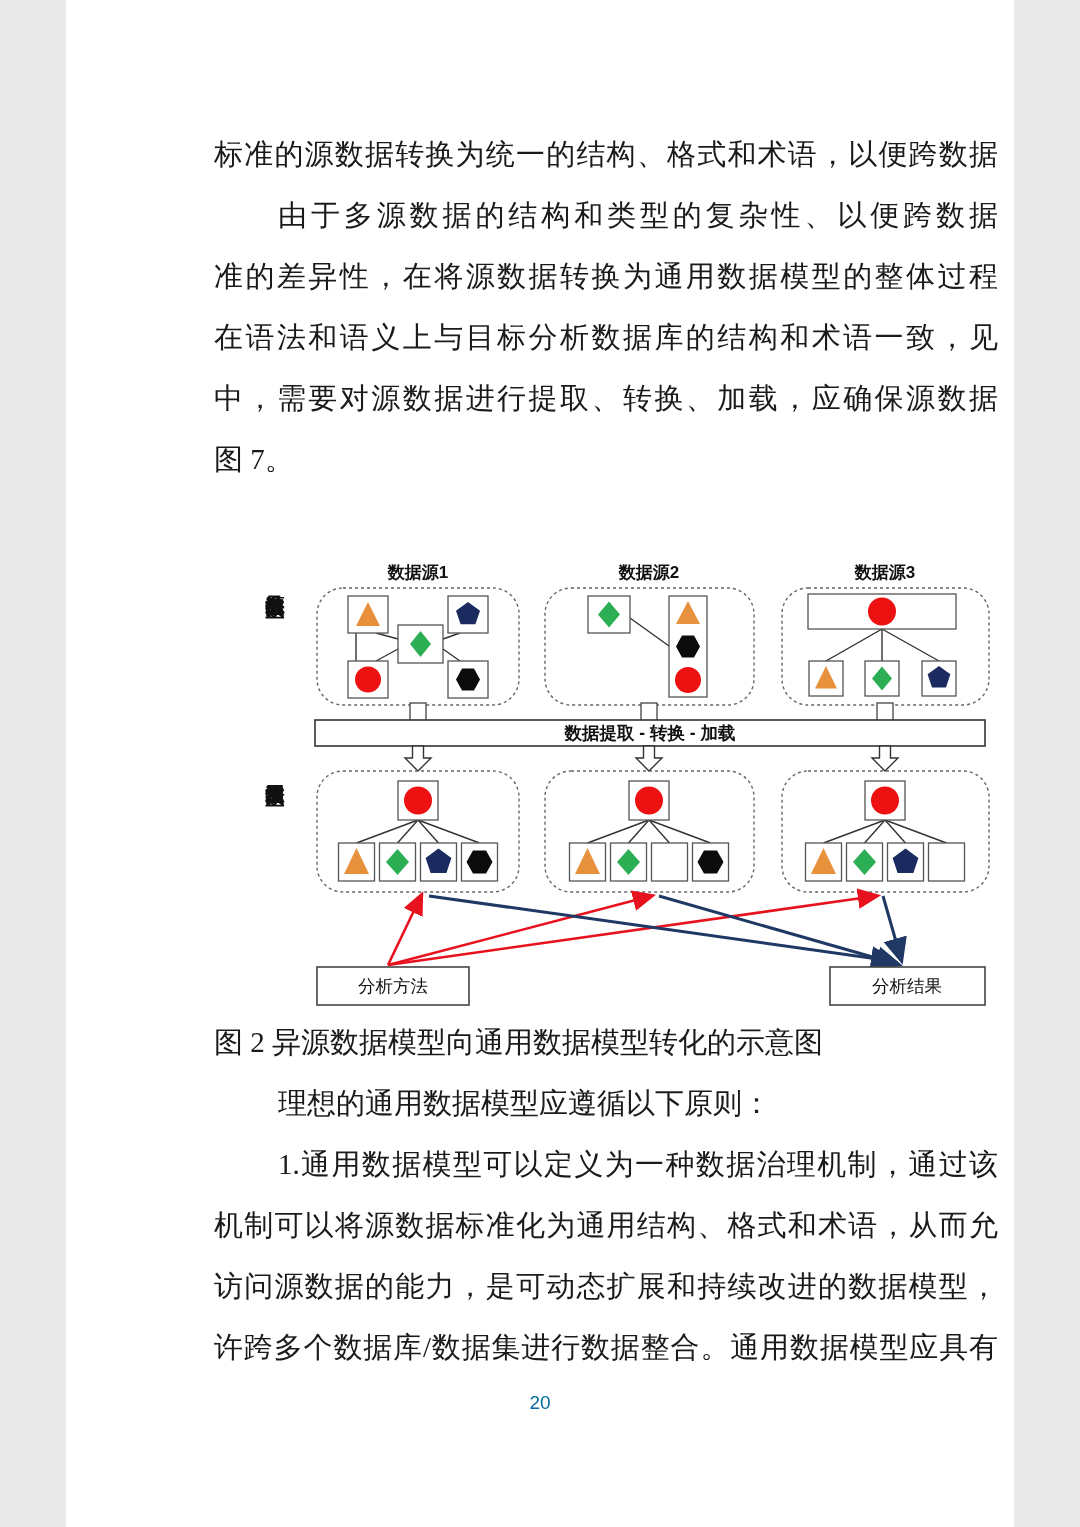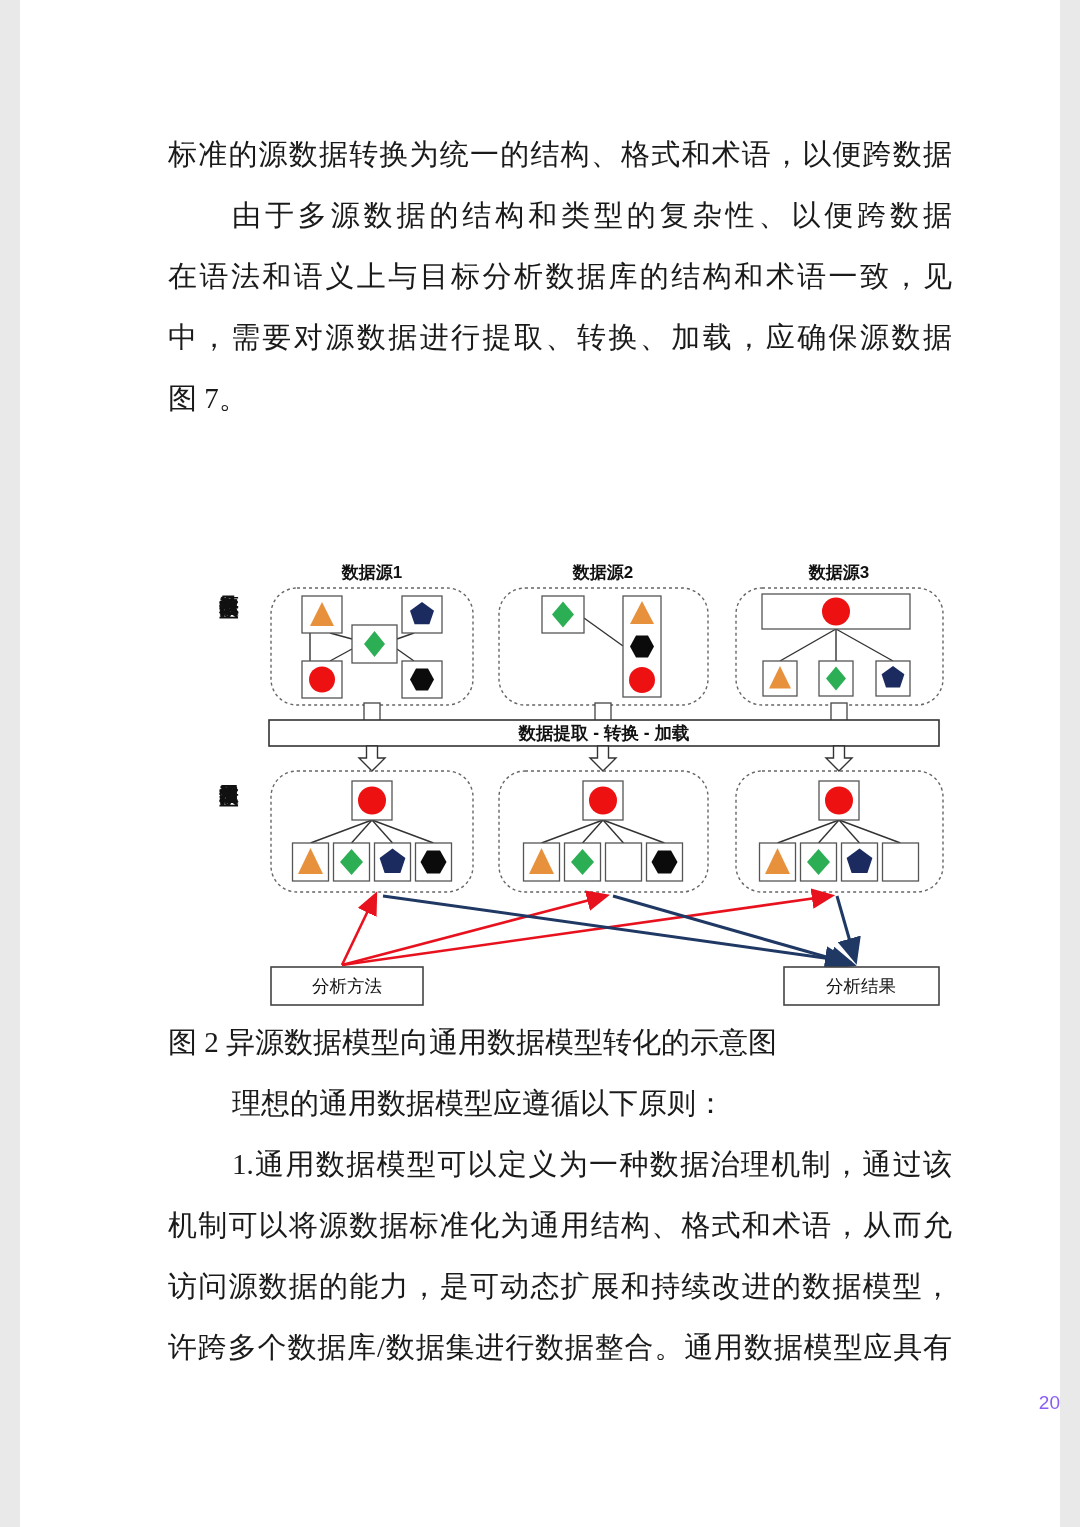--- a/index.html
+++ b/index.html
@@ -1,53 +1,54 @@
 <!DOCTYPE html>
 <html><head>
 <meta charset="utf-8">
 <style>
   html,body{margin:0;padding:0;background:#e9e9e9;}
   .page{
-    position:relative;width:1040px;height:1527px;background:#ffffff;margin:0 auto;
+    position:relative;width:948px;height:1527px;background:#ffffff;margin:0 auto;
     font-family:"Liberation Serif","DejaVu Serif",serif;color:#1a1a1a;overflow:hidden;
   }
   .textblock{position:absolute;left:148px;width:784px;}
   .tline{height:61px;line-height:61px;font-size:29px;white-space:nowrap;}
   .fill{text-align:justify;text-align-last:justify;white-space:normal;}
   .indent{text-indent:64px;}
   .caption{
     position:absolute;left:148px;width:784px;top:1012px;height:61px;line-height:61px;
     font-size:29px;white-space:nowrap;
   }
   .figure{position:absolute;left:176px;top:552px;width:770px;height:460px;text-align:right;}
   .figure svg{position:absolute;left:0;top:0;}
   .vlabel{
     position:absolute;left:21px;writing-mode:vertical-rl;text-orientation:upright;
     font-family:"Liberation Sans","DejaVu Sans",sans-serif;font-size:19px;font-weight:600;
     letter-spacing:1px;color:#111;line-height:24px;
   }
   .vlabel.top{top:28px;}
   .vlabel.bottom{top:216px;}
   .pagenum{
-    position:absolute;left:0;width:100%;top:1392px;text-align:right;
-    font-family:"Liberation Sans","DejaVu Sans",sans-serif;font-size:19px;color:#8b5cf6;
+    position:absolute;left:0;width:100%;top:1392px;text-align:center;
+    font-family:"Liberation Sans","DejaVu Sans",sans-serif;font-size:19px;color:#0369a1;
   }
   svg text{font-family:"Liberation Sans","DejaVu Sans",sans-serif;}
   .srclbl{font-size:17px;font-weight:700;fill:#111;}
   .barlbl{font-size:17.5px;font-weight:600;fill:#111;}
   .boxlbl{font-size:17.5px;font-weight:500;fill:#111;}
 </style>
 </head>
 <body>
 
 <div class="page">
 
   <div class="textblock" style="top:124px">
     <div class="tline fill">标准的源数据转换为统一的结构、格式和术语，以便跨数据</div>
     <div class="tline fill indent">由于多源数据的结构和类型的复杂性、以便跨数据</div>
+    <div class="tline fill">准的差异性，在将源数据转换为通用数据模型的整体过程</div>
     <div class="tline fill">在语法和语义上与目标分析数据库的结构和术语一致，见</div>
     <div class="tline fill">中，需要对源数据进行提取、转换、加载，应确保源数据</div>
     <div class="tline">图 7。</div>
   </div>
 
   <div class="figure">
     <div class="vlabel top">异源数据模型</div>
     <div class="vlabel bottom">通用数据模型</div>
 
     <svg width="770" height="460" viewBox="0 0 770 460">

